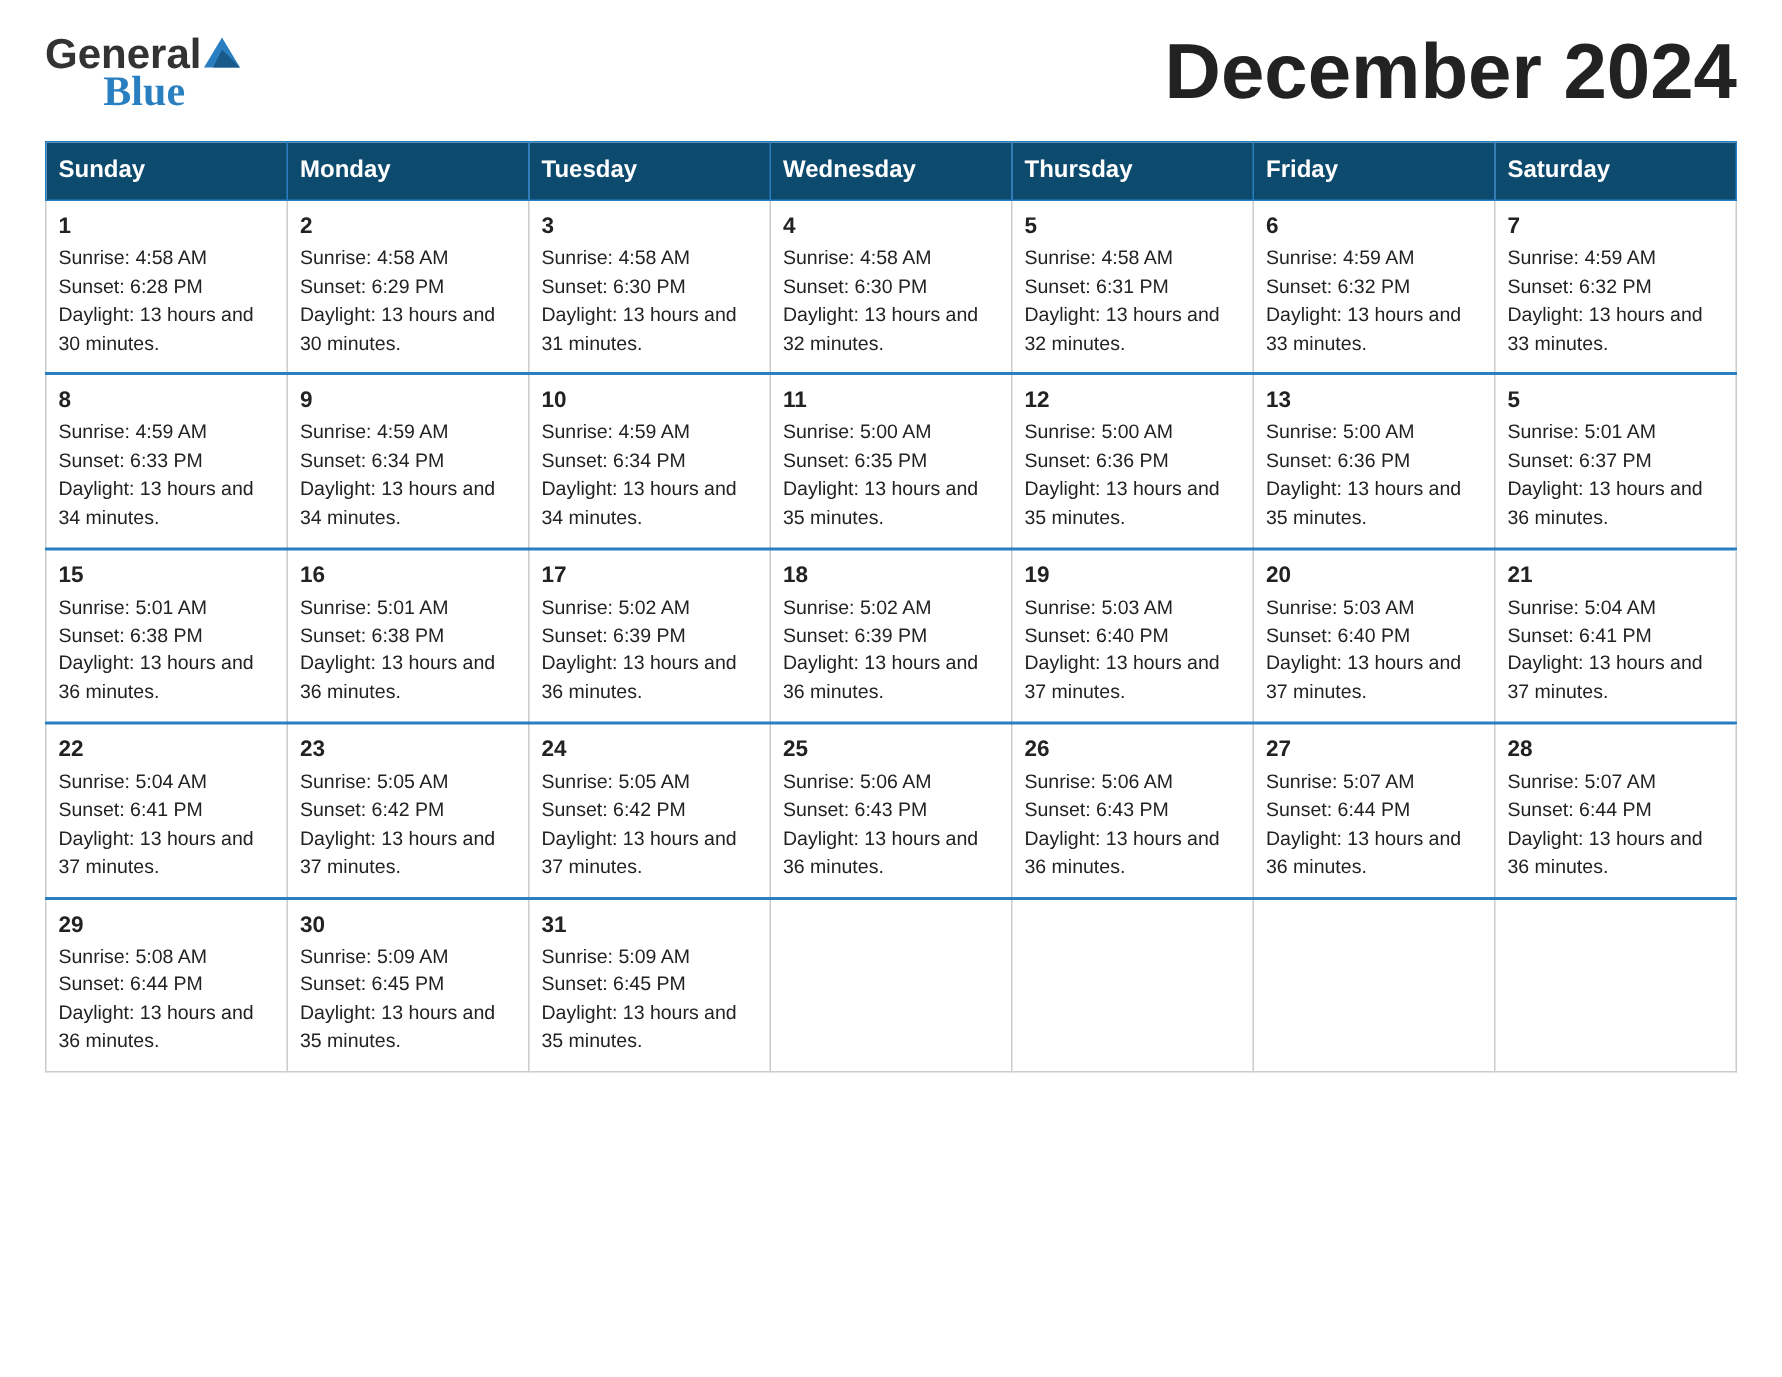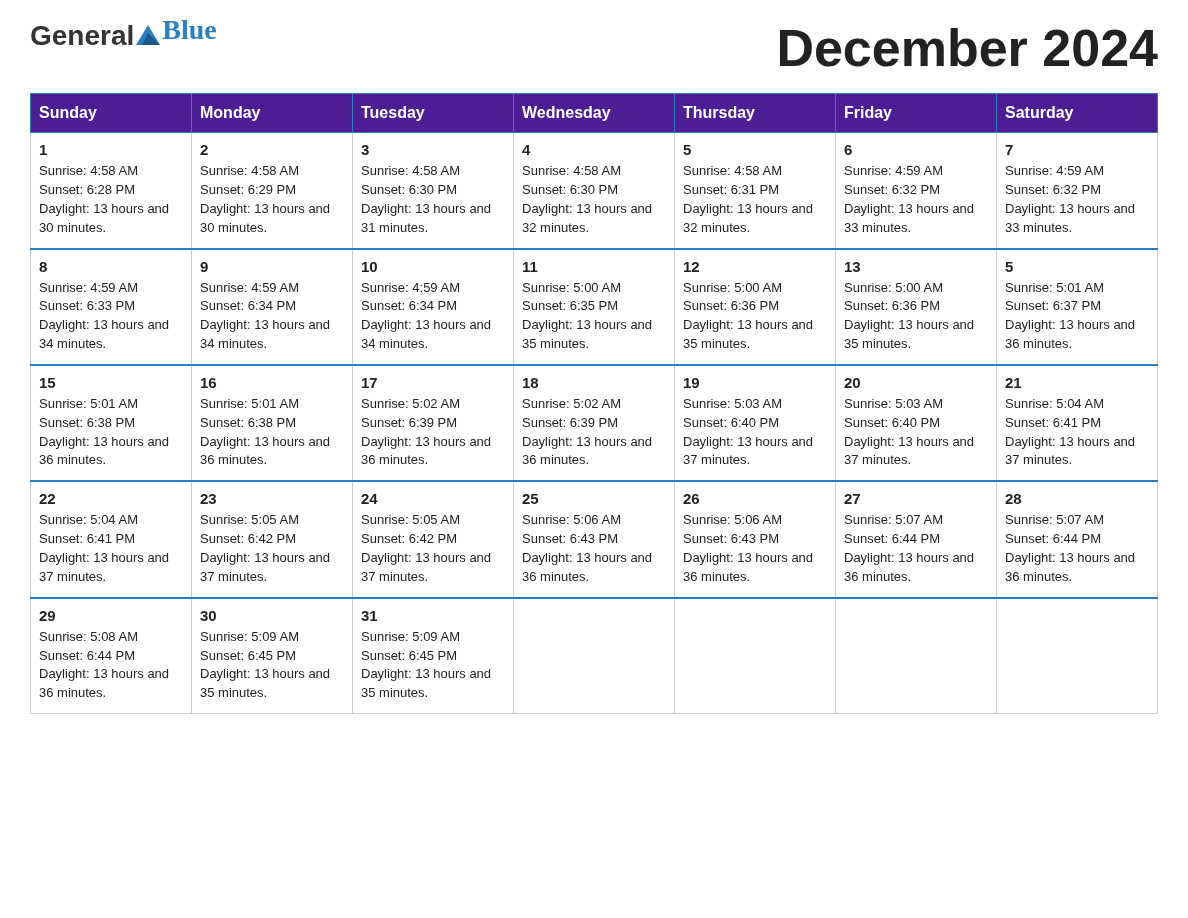--- a/index.html
+++ b/index.html
@@ -51,21 +51,21 @@
       font-size: 22px;
       color: #444;
       margin-top: 4px;
     }
     table {
       width: 100%;
       border-collapse: collapse;
       table-layout: fixed;
     }
     thead tr th {
-      background: #4c1d95;
+      background: #0c4a6e;
       color: #fff;
       font-size: 16px;
       font-weight: bold;
       padding: 10px 8px;
       text-align: left;
       border: 1px solid #2a7fc1;
     }
     tbody tr td {
       vertical-align: top;
       padding: 8px 8px 10px 8px;
@@ -94,21 +94,21 @@
     tbody tr:last-child {
       border-bottom: none;
       padding-left: 36px;
     }
   </style>
 </head>
 <body>
 
 <div class="header">
   <div class="logo">
-    <div style="display:flex;flex-direction:row;align-items:flex-start;">
+    <div style="display:flex;flex-direction:column;align-items:center;">
       <div style="display:flex;align-items:center;">
         <span class="logo-text-general">General</span>
         <svg class="logo-icon" viewBox="0 0 24 20" xmlns="http://www.w3.org/2000/svg">
           <polygon points="0,20 12,0 24,20" fill="#2a7fc1"></polygon>
           <polygon points="6,20 18,20 24,20 12,8" fill="#1a5a8a"></polygon>
         </svg>
       </div>
       <span class="logo-text-blue" style="margin-top:-6px;margin-left:2px;font-family:Liberation Serif, serif;">Blue</span>
     </div>
   </div>

